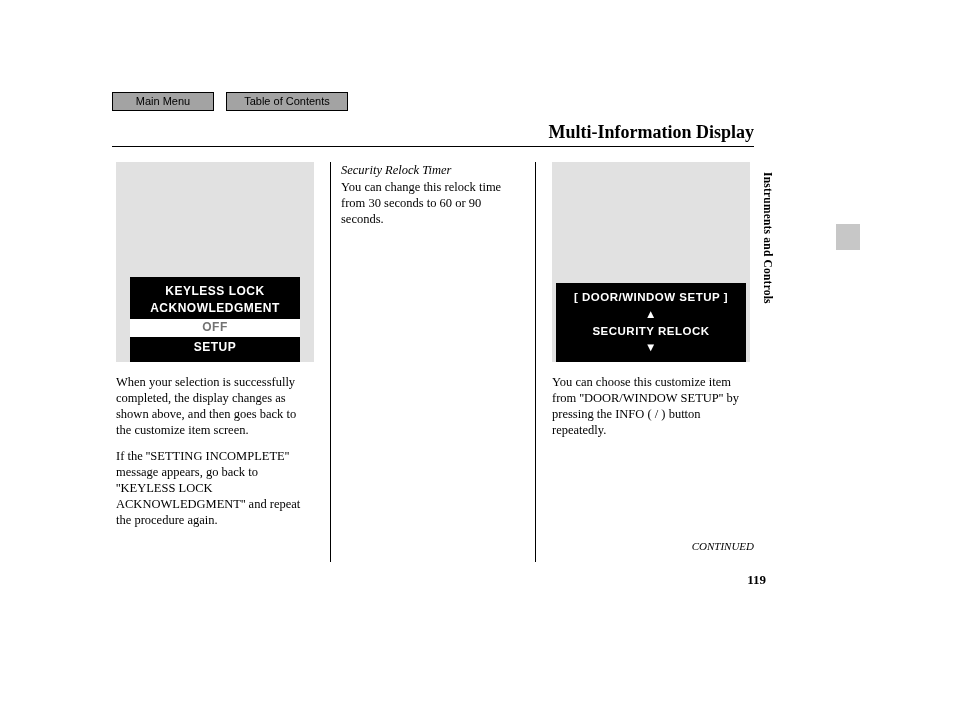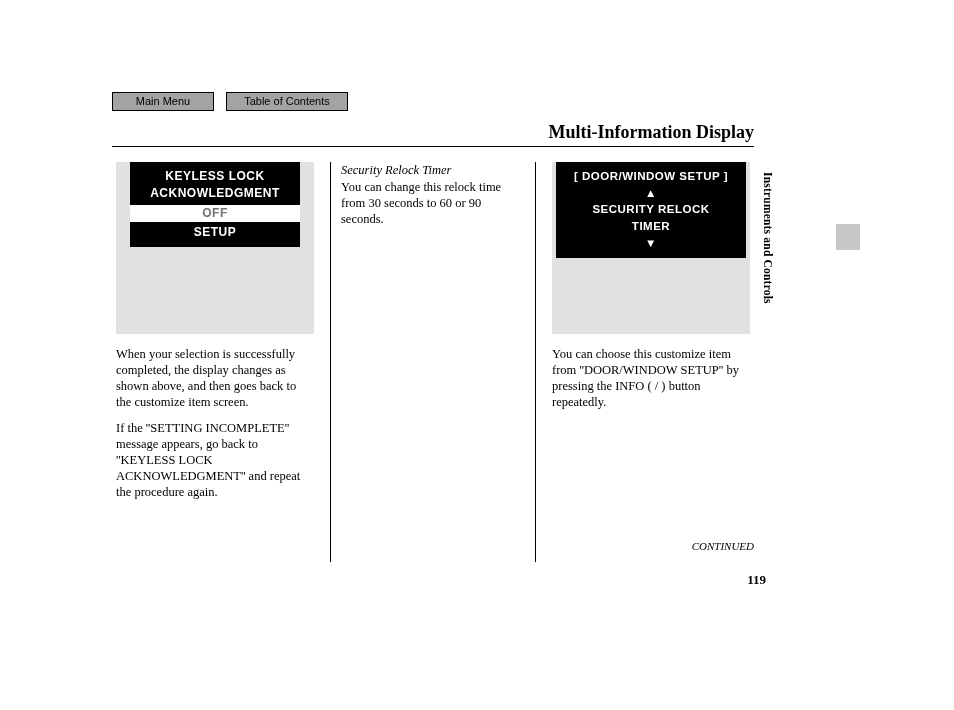--- a/index.html
+++ b/index.html
@@ -70,24 +70,24 @@
     font-size: 12.5px;
     line-height: 1.28;
     position: relative;
     padding: 0 4px;
   }
   .col.mid { border-left: 0.5px solid #000; border-right: 0.5px solid #000; padding: 0 10px; }
   .col p { margin: 0 0 10px 0; }
 
   .screen-box {
     background: #e1e1e1;
-    height: 172px;
+    height: 200px;
     margin-bottom: 12px;
     display: flex;
-    align-items: flex-start;
+    align-items: flex-end;
     justify-content: center;
   }
   .lcd {
     background: #000;
     color: #fff;
     font-family: Arial, Helvetica, sans-serif;
     font-weight: bold;
     font-size: 12px;
     padding: 6px 10px;
     text-align: center;
@@ -173,21 +173,20 @@
       <div class="subhead">Security Relock Timer</div>
       <p>You can change this relock time from 30 seconds to 60 or 90 seconds.</p>
     </div>
 
     <div class="col">
       <div class="screen-box">
         <div class="lcd" style="width:170px;font-size:11.5px;">
           <div class="line">[ DOOR/WINDOW SETUP ]</div>
           <div class="line">▲</div>
           <div class="line">SECURITY RELOCK</div>
-          <div class="line">TIMER</div>
           <div class="line">▼</div>
         </div>
       </div>
       <p>You can choose this customize item from ''DOOR/WINDOW SETUP'' by pressing the INFO (    /    ) button repeatedly.</p>
     </div>
 
   </div>
 
   <div class="continued">CONTINUED</div>
   <div class="page-number">119</div>

